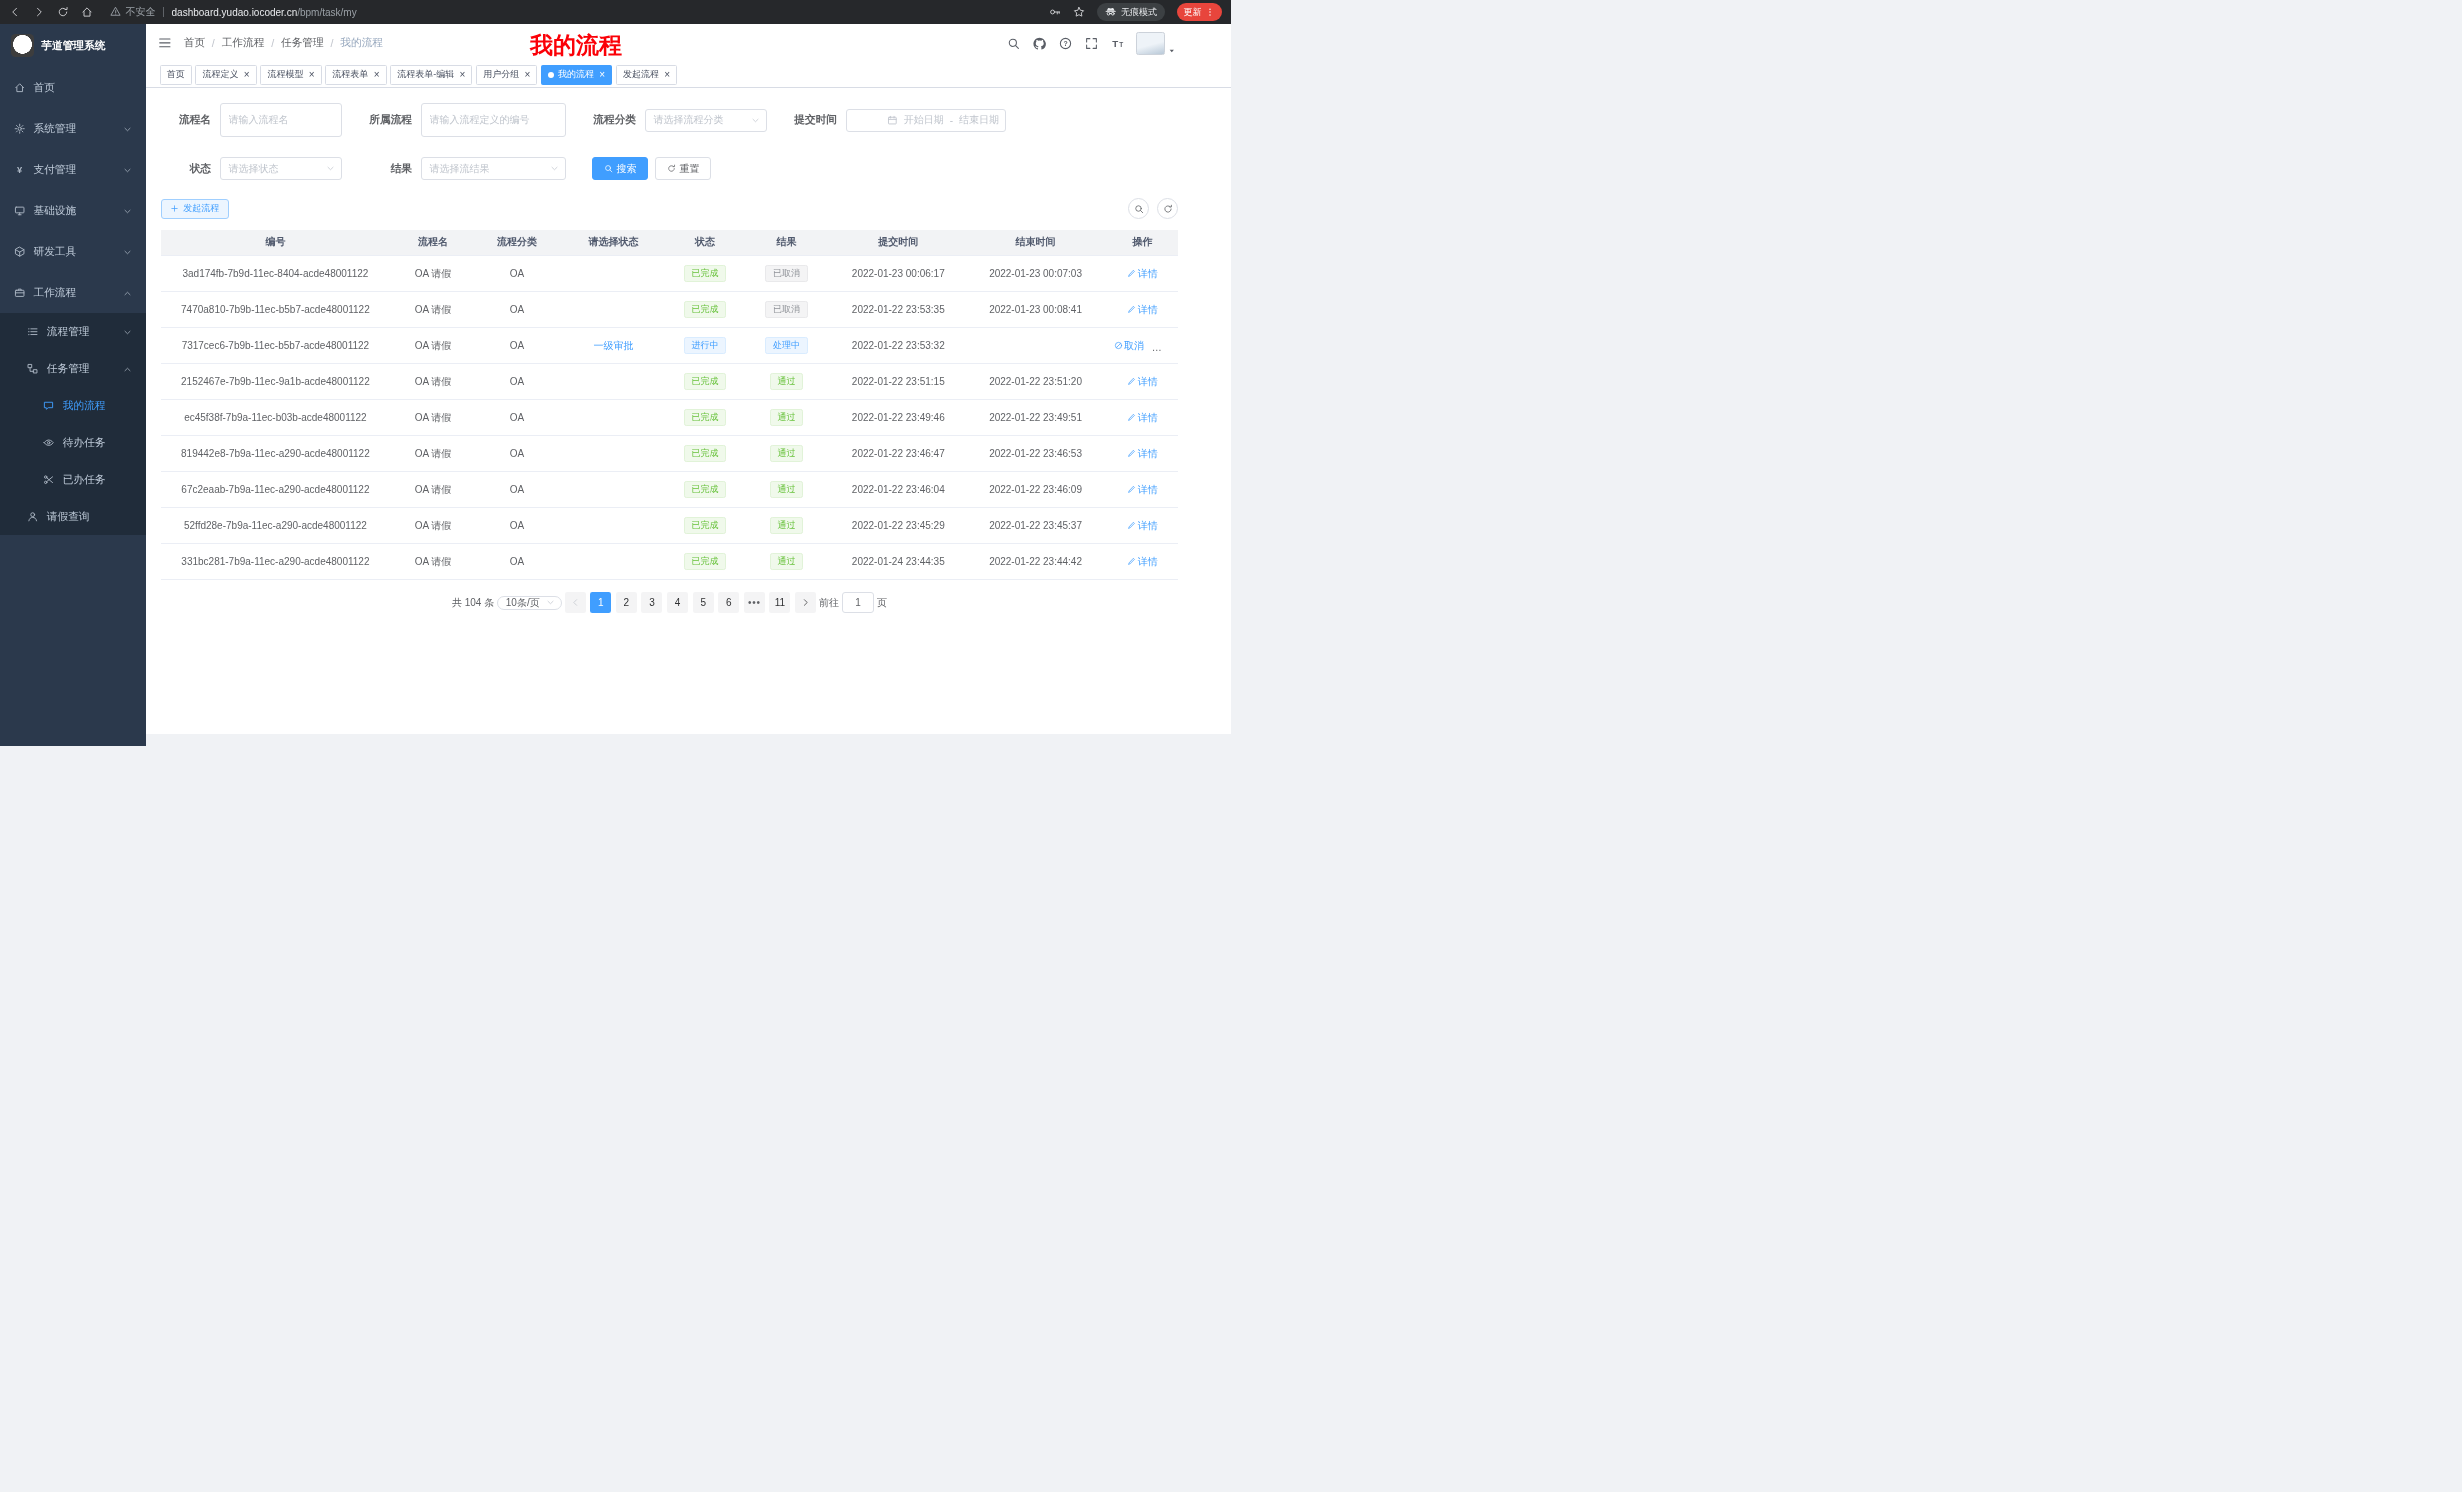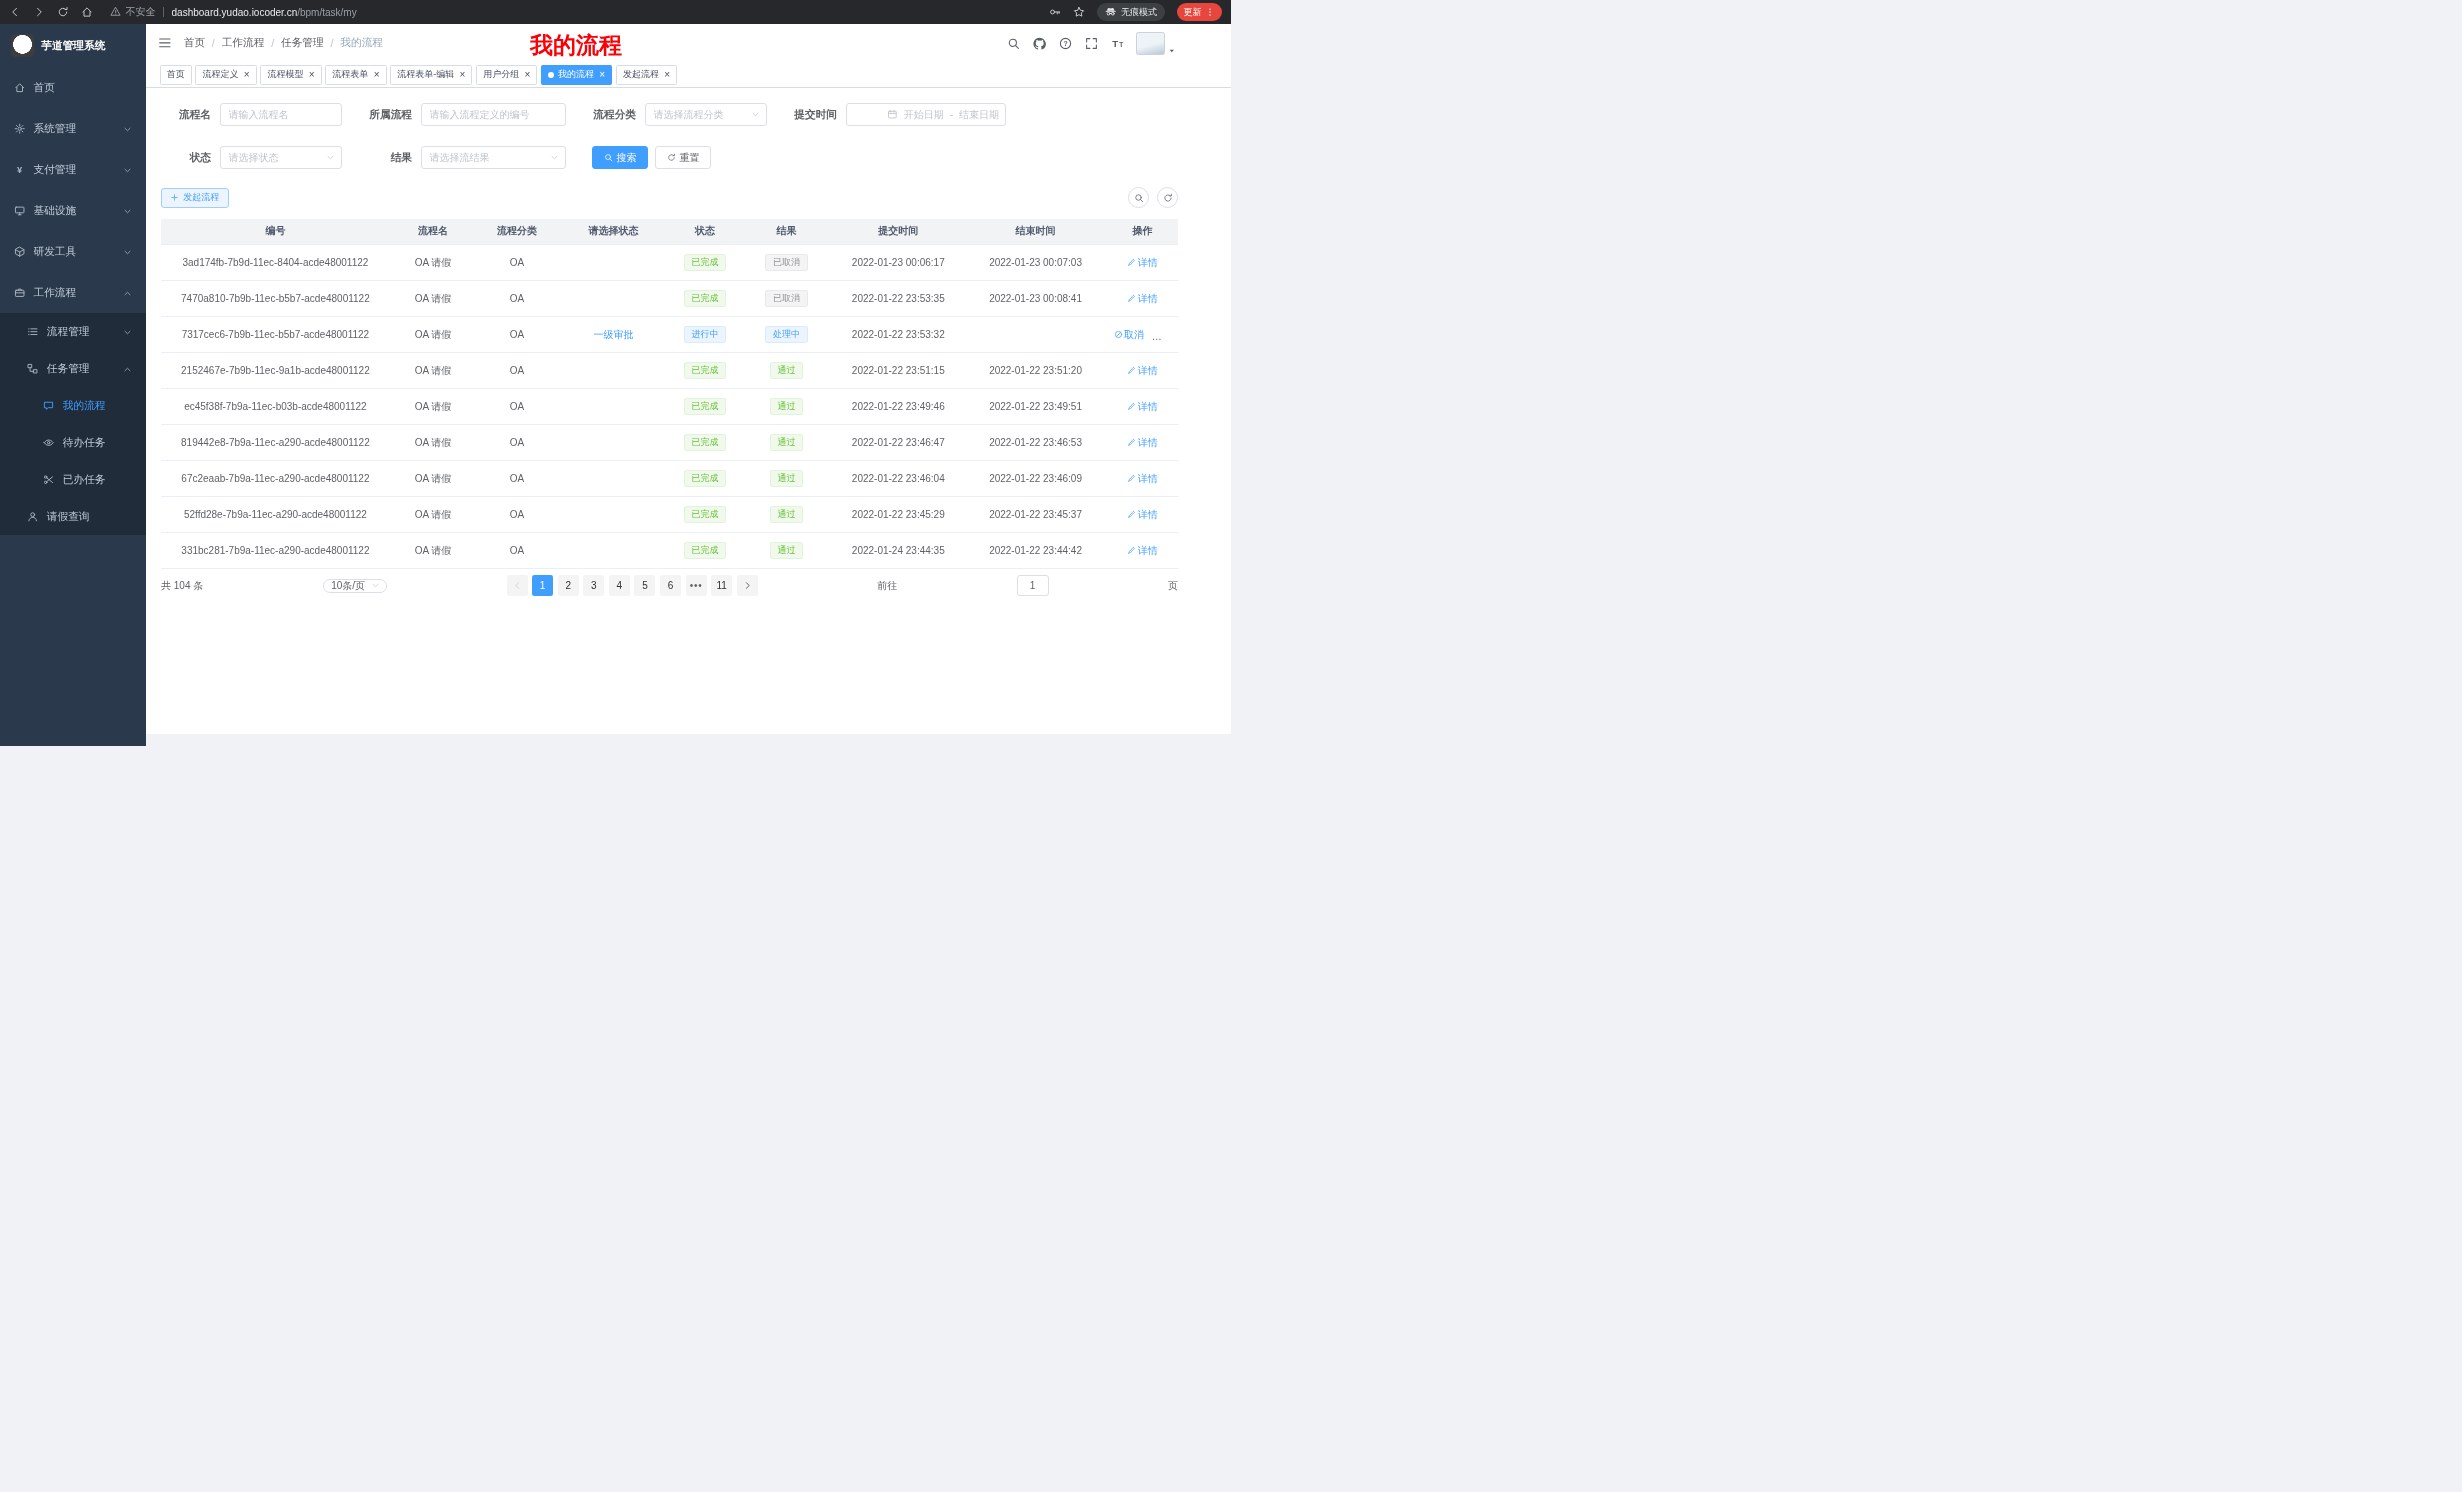--- a/index.html
+++ b/index.html
@@ -67,21 +67,21 @@
   .tab-dot{width:6px;height:6px;border-radius:50%;background:#fff;display:inline-block}
   .tab-close{font-size:10px;line-height:1;margin-left:1.5px;cursor:pointer}
 
   
   .content{background:#fff;flex:1;padding:15px 53px 0 15px;overflow:hidden;margin-bottom:12px}
 
   .filter-row{display:flex;align-items:center;margin-bottom:20px}
   .filter-row.second{margin-bottom:3px}
   .filter-item{display:flex;align-items:center;margin-right:20px}
   .f-label{min-width:50px;text-align:right;margin-right:9px;font-size:10.7px;font-weight:700;color:#606266;white-space:nowrap}
-  .f-input{height:23px;border:0.8px solid #dcdfe6;border-radius:3px;padding:0 7.6px;font-size:10px;color:#606266;font-family:Liberation Sans, sans-serif;outline:none}
+  .f-input{height:34px;border:0.8px solid #dcdfe6;border-radius:3px;padding:0 7.6px;font-size:10px;color:#606266;font-family:Liberation Mono, monospace;outline:none}
   .f-input::placeholder{color:#bfc4cc}
   .f-select,.f-date{display:inline-flex;align-items:center;height:23px;border:0.8px solid #dcdfe6;border-radius:3px;background:#fff;padding:0 6px 0 7.6px;color:#bfc4cc;font-size:10px;cursor:pointer}
   .f-select .ph{flex:1;white-space:nowrap}
   .caret{width:9px;height:9px;color:#c0c4cc}
   .f-date{gap:6px;justify-content:flex-end}
   .f-date .icon{width:10.7px;height:10.7px;color:#c0c4cc}
   .range-sep{color:#bfc4cc}
   .w160{width:122px}.w190{width:145px}.w210{width:160px}
 
   .btn{display:inline-flex;align-items:center;gap:3.8px;height:23px;padding:0 10.7px;border-radius:3px;border:0.8px solid #dcdfe6;background:#fff;color:#606266;font-size:10px;cursor:pointer;font-family:inherit;white-space:nowrap}
@@ -100,21 +100,21 @@
   .tag{display:inline-block;padding:0 6.8px;height:16.7px;line-height:15px;border:0.8px solid;border-radius:2.3px;font-size:9px}
   .tag.success{color:#67c23a;background:#f0f9eb;border-color:#e1f3d8}
   .tag.info{color:#909399;background:#f4f4f5;border-color:#e9e9eb}
   .tag.primary{color:#409eff;background:#ecf5ff;border-color:#d9ecff}
   .tag.danger{color:#f56c6c;background:#fef0f0;border-color:#fde2e2}
   .link{color:#409eff;cursor:pointer;text-decoration:none;font-size:10px}
   .link .icon{width:9px;height:9px;margin-right:1.5px;vertical-align:-0.8px}
   .link.op{margin:0 3.8px;display:inline-flex;align-items:center}
 
   
-  .pagination{display:flex;align-items:center;justify-content:space-between;gap:3px;margin-top:6px;font-size:10px;color:#606266;padding-bottom:30px}
+  .pagination{display:flex;align-items:center;justify-content:center;gap:3px;margin-top:12px;font-size:10px;color:#606266;padding-bottom:30px}
   .pg-size{display:inline-flex;align-items:center;gap:6px;height:14px;border:0.8px solid #dcdfe6;border-radius:9px;padding:0 6px 0 7.6px;cursor:pointer;color:#606266}
   .pg-pages{display:flex;gap:4.6px;align-items:center}
   .pg-btn{min-width:21px;height:21px;border:none;border-radius:2.3px;background:#f4f4f5;color:#303133;font-size:10px;display:inline-flex;align-items:center;justify-content:center;cursor:pointer;font-family:inherit}
   .pg-btn.active{background:#409eff;color:#fff}
   .pg-btn.prev{color:#c0c4cc}
   .pg-btn.more{letter-spacing:0.8px;color:#606266}
   .pg-goto-input{width:32px;height:21px;border:0.8px solid #dcdfe6;border-radius:3px;text-align:center;font-size:10px;color:#606266;font-family:inherit;outline:none}
 
   
   .annotation{position:fixed;left:530px;top:30px;font-size:23px;font-weight:700;color:#fb0007;z-index:50;white-space:nowrap}

